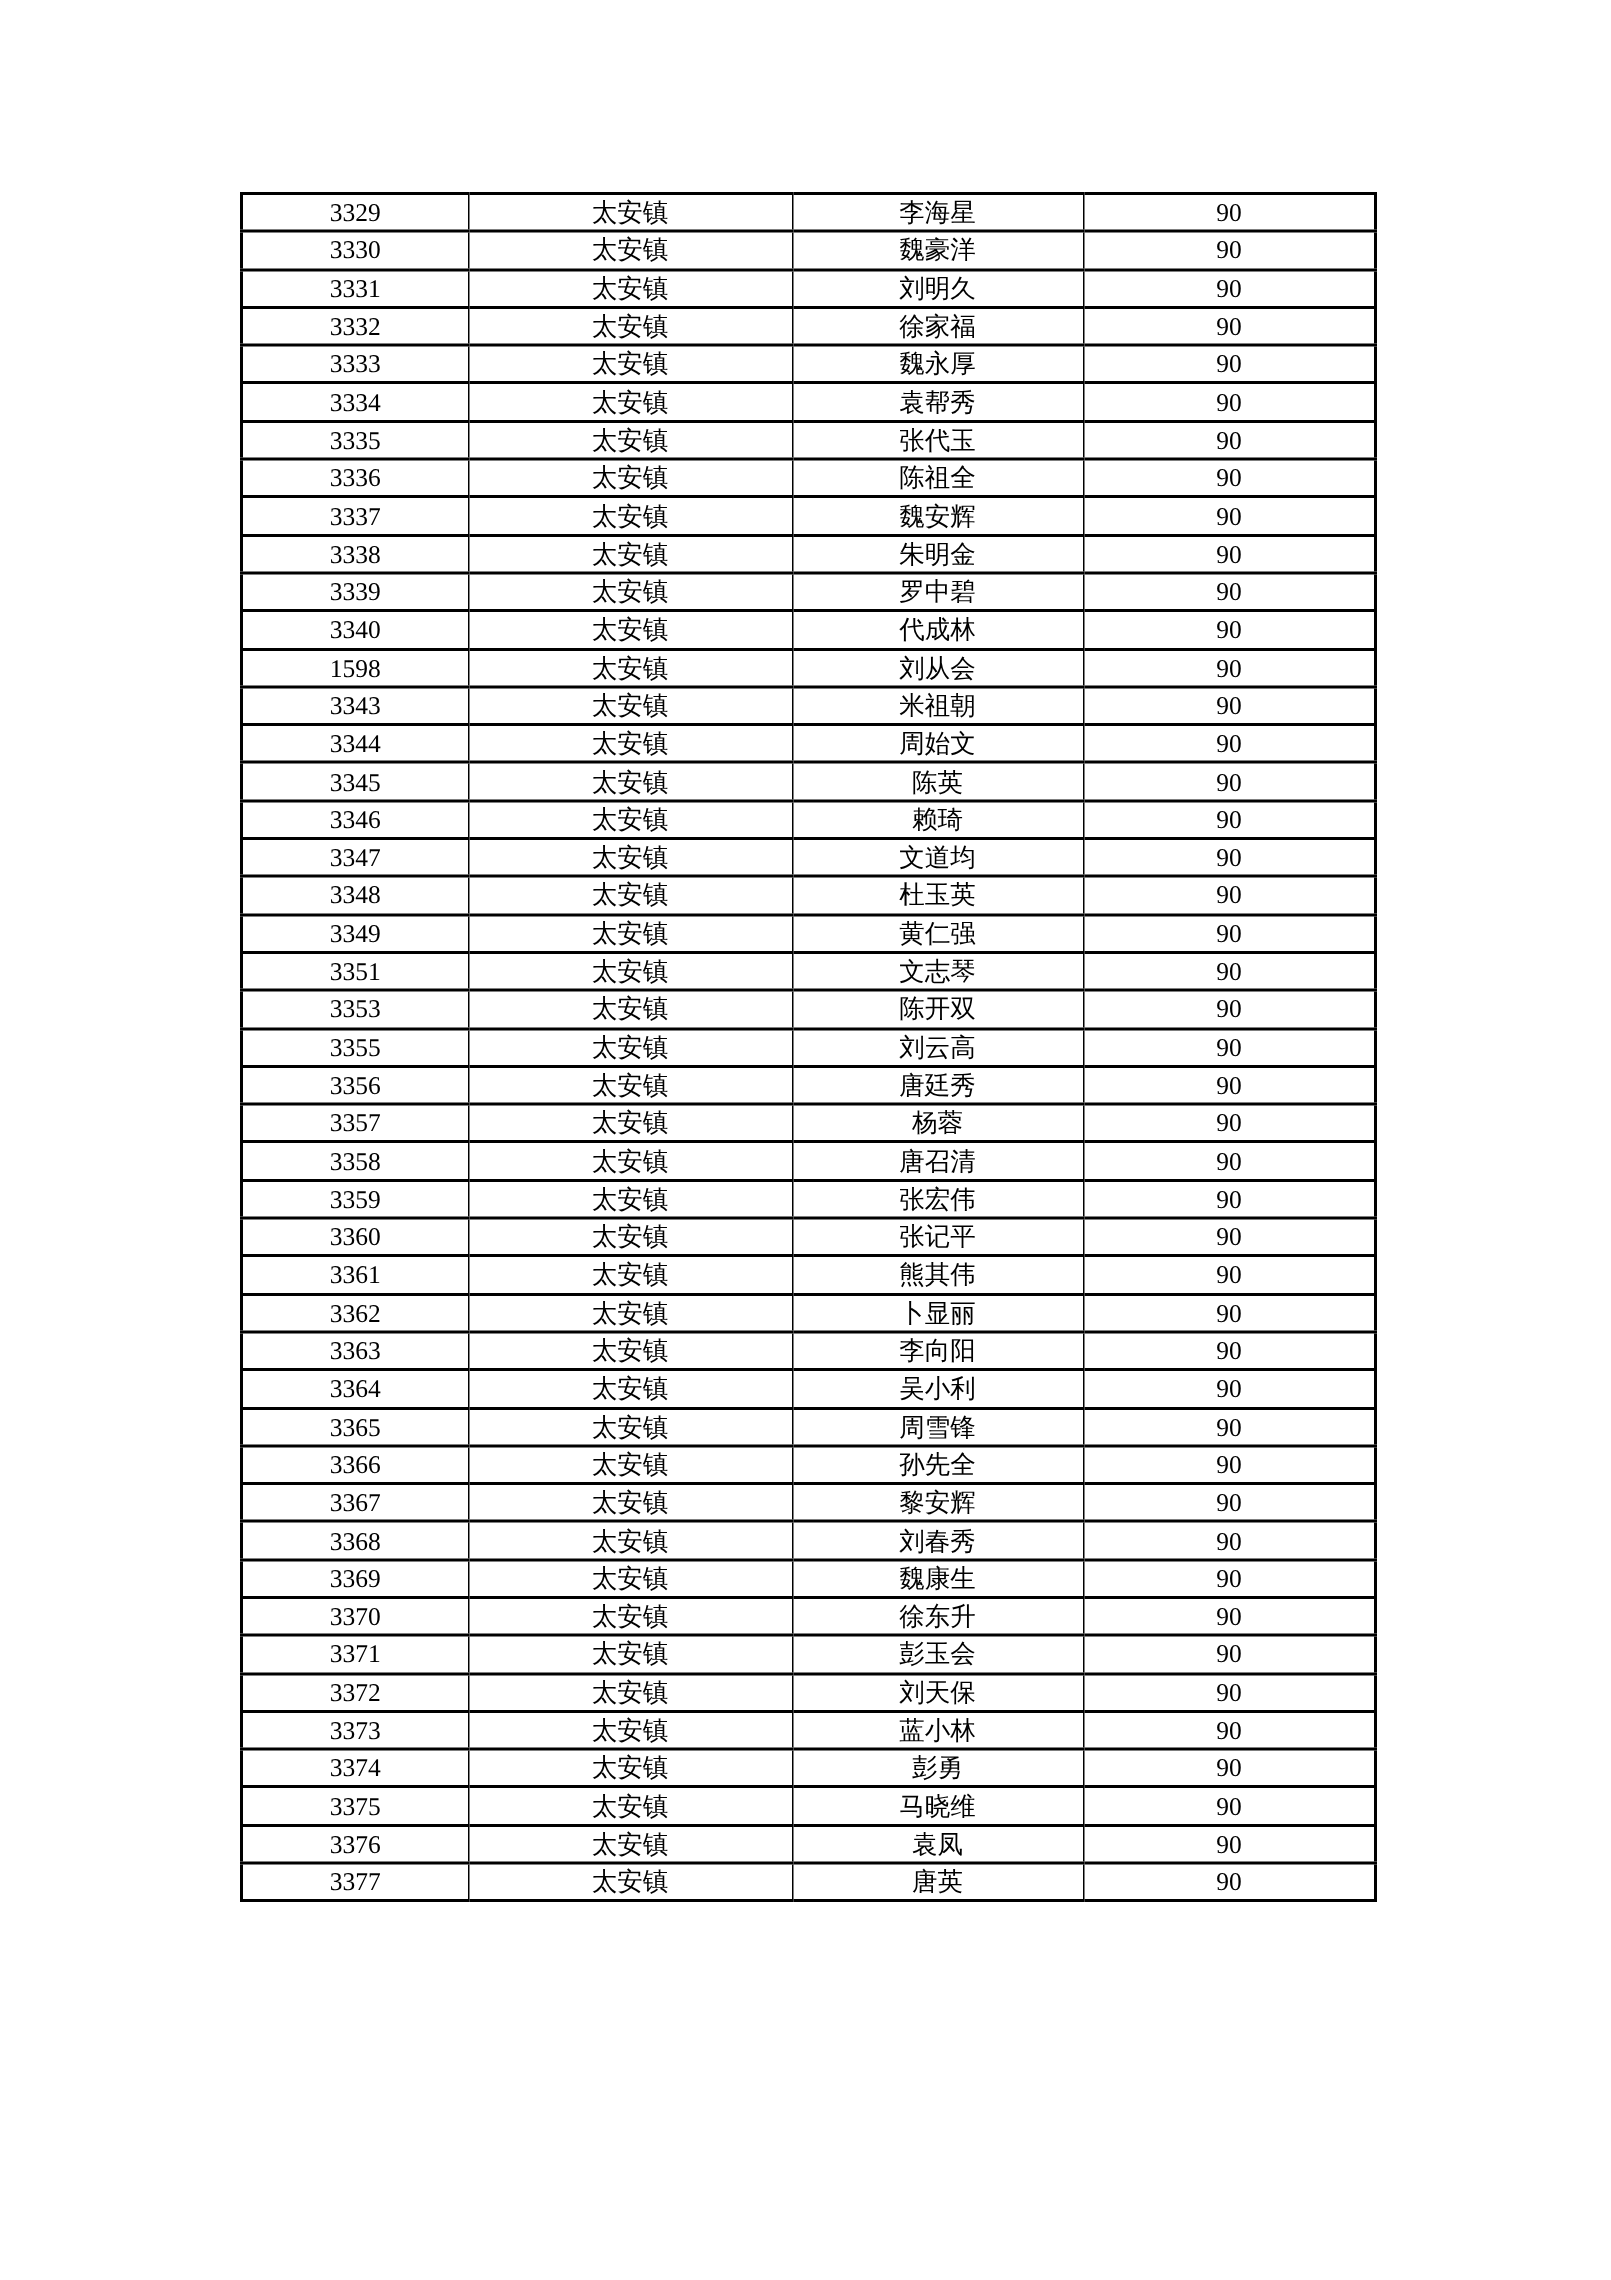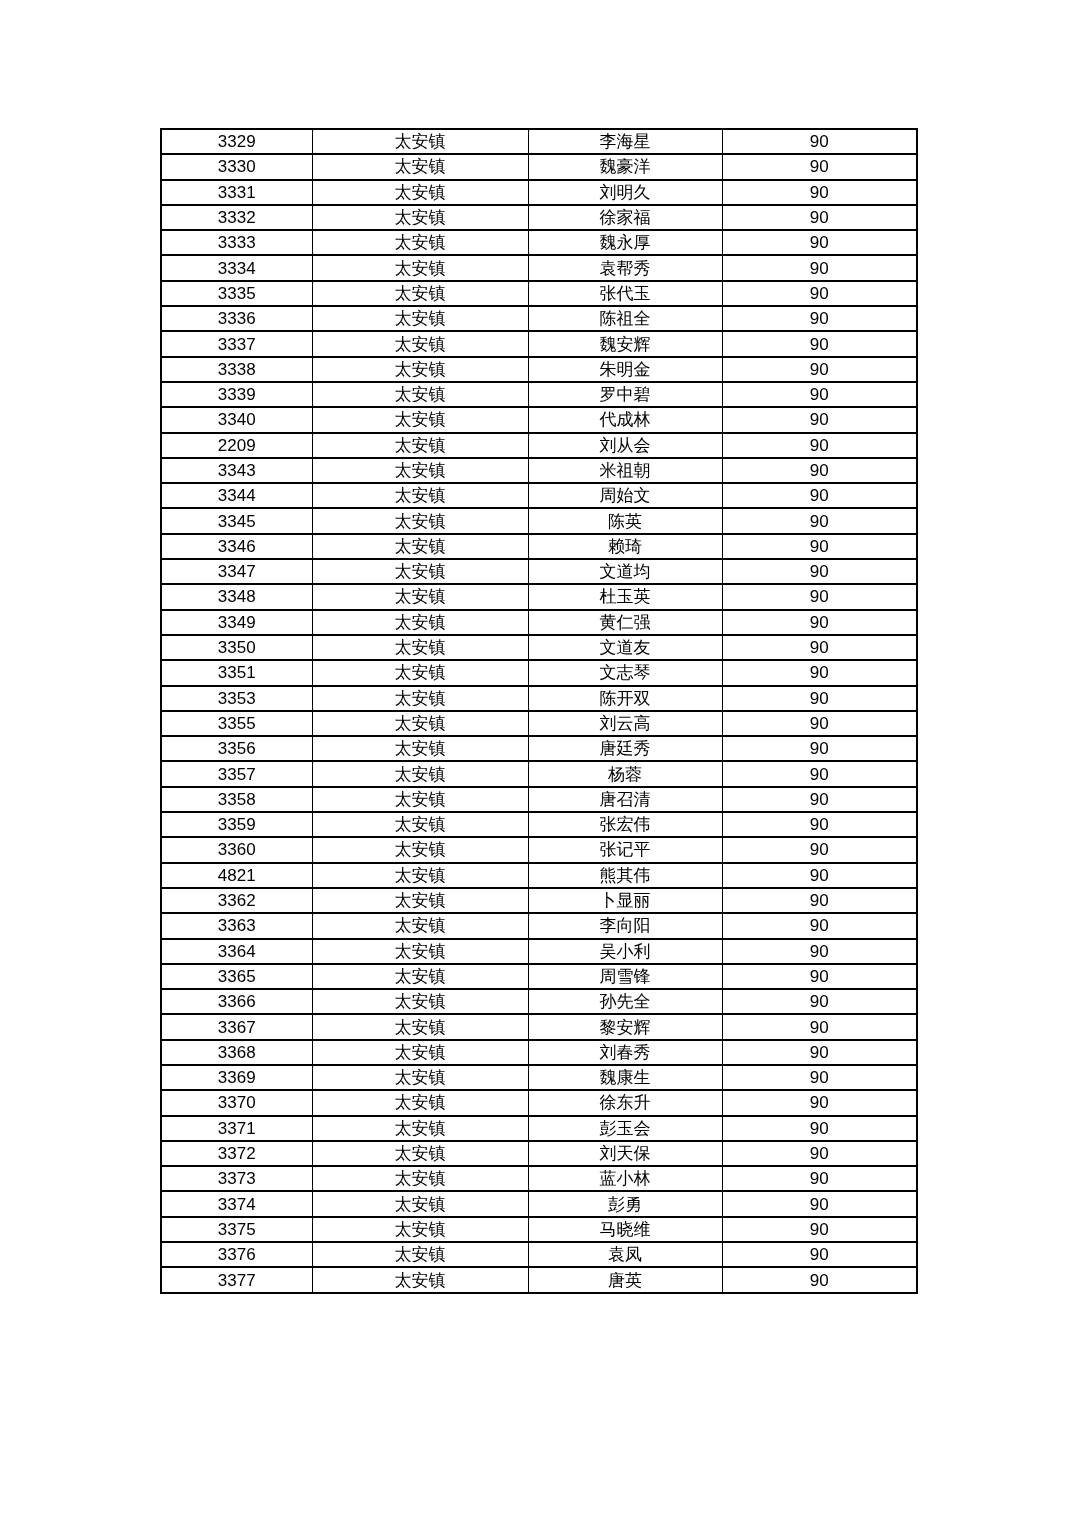--- a/index.html
+++ b/index.html
@@ -6,21 +6,21 @@
     margin: 0;
     padding: 0;
     background: #ffffff;
   }
   .page {
     position: relative;
     width: 1074px;
     height: 1492px;
     background: #ffffff;
     overflow: hidden;
-    font-family: Liberation Sans, sans-serif;
+    font-family: Liberation Serif, serif;
   }
   table.score-table {
     position: absolute;
     left: 160px;
     top: 128px;
     width: 756px;
     border-collapse: collapse;
     table-layout: fixed;
   }
   table.score-table td {
@@ -132,21 +132,21 @@
   </tr>
 
   <tr>
     <td>3340</td>
     <td>太安镇</td>
     <td>代成林</td>
     <td>90</td>
   </tr>
 
   <tr>
-    <td>2209</td>
+    <td>1598</td>
     <td>太安镇</td>
     <td>刘从会</td>
     <td>90</td>
   </tr>
 
 
   <tr>
     <td>3343</td>
     <td>太安镇</td>
     <td>米祖朝</td>
@@ -188,26 +188,20 @@
     <td>90</td>
   </tr>
 
   <tr>
     <td>3349</td>
     <td>太安镇</td>
     <td>黄仁强</td>
     <td>90</td>
   </tr>
 
-  <tr>
-    <td>3350</td>
-    <td>太安镇</td>
-    <td>文道友</td>
-    <td>90</td>
-  </tr>
 
   <tr>
     <td>3351</td>
     <td>太安镇</td>
     <td>文志琴</td>
     <td>90</td>
   </tr>
 
 
   <tr>
@@ -254,21 +248,21 @@
   </tr>
 
   <tr>
     <td>3360</td>
     <td>太安镇</td>
     <td>张记平</td>
     <td>90</td>
   </tr>
 
   <tr>
-    <td>4821</td>
+    <td>3361</td>
     <td>太安镇</td>
     <td>熊其伟</td>
     <td>90</td>
   </tr>
 
   <tr>
     <td>3362</td>
     <td>太安镇</td>
     <td>卜显丽</td>
     <td>90</td>

